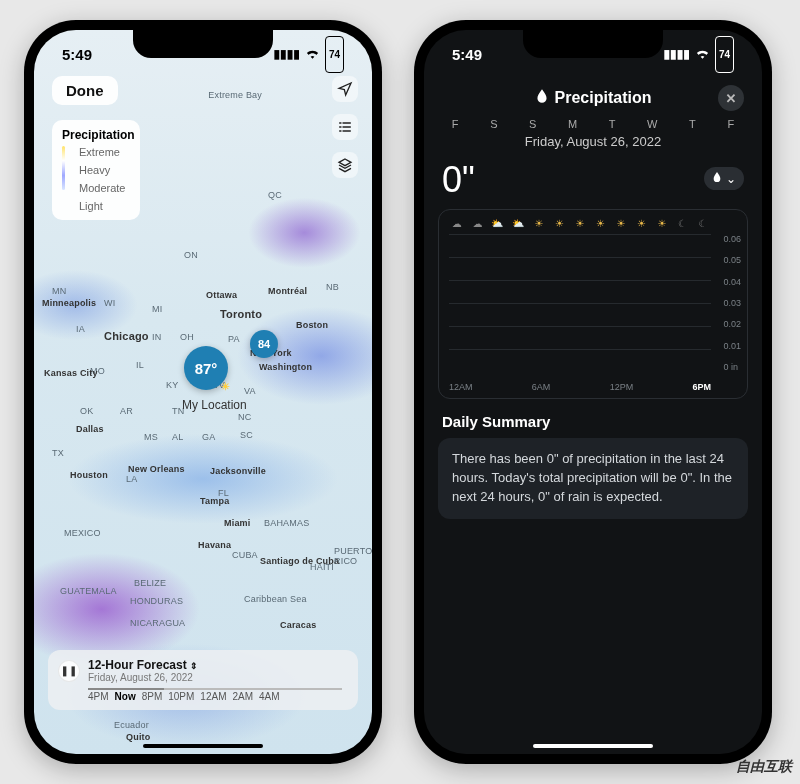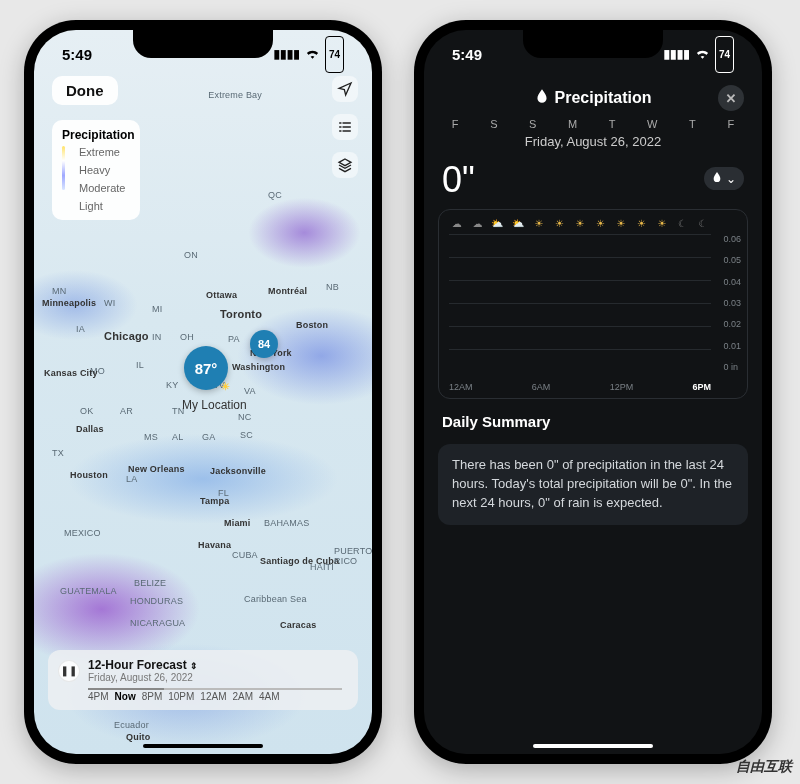--- a/index.html
+++ b/index.html
@@ -146,21 +146,21 @@
   .chart-box{ margin:8px 14px 10px; border:1px solid #2a2e33; border-radius:12px; height:190px; position:relative; padding:8px 36px 26px 10px;}
   .chart-icons{ position:absolute; top:8px; left:10px; right:36px; display:flex; justify-content:space-between; font-size:10px; color:#888;}
   .chart-icons span{ width:6%; text-align:center;}
   .chart-y{ position:absolute; right:6px; top:24px; bottom:26px; display:flex; flex-direction:column; justify-content:space-between; font-size:9px; color:#7a8086; text-align:left;}
   .chart-grid{ position:absolute; left:10px; right:36px; top:24px; bottom:26px;}
   .chart-grid div{ border-top:1px solid #262a2e; height:calc(100%/6);}
   .chart-x{ position:absolute; left:10px; right:36px; bottom:6px; display:flex; justify-content:space-between; font-size:9px; color:#7a8086;}
   .chart-x .now{ color:#fff; font-weight:600;}
   .chart-legend{ display:flex; gap:14px; padding:0 18px 14px; font-size:10px; color:#c8ccd0; flex-wrap:wrap;}
   .lg-dot{ width:8px;height:8px; border-radius:50%; display:inline-block; margin-right:4px; vertical-align:middle;}
-  .summary-h{ padding:4px 18px 14px; font-size:15px; font-weight:600;}
+  .summary-h{ padding:4px 18px 8px; font-size:15px; font-weight:600;}
   .summary-box{ margin:0 14px; background:#1e2227; border-radius:12px; padding:12px 14px; font-size:13px; line-height:1.45; color:#d4d8dc;}
   .home-ind{ position:absolute; bottom:6px; left:50%; transform:translateX(-50%); width:120px; height:4px; border-radius:3px;}
   .home-ind.dark{ background:#fff; }
   .home-ind.light{ background:#000; }
   .watermark{ position:absolute; bottom:8px; right:8px; font-size:14px; font-weight:700; color:#333; font-style:italic;}
 </style>
 </head>
 <body>
 
 <div class="phone">
@@ -224,21 +224,21 @@
       <span class="map-label city" style="top:300px;left:70px;font-size:11px">Chicago</span>
       <span class="map-label city" style="top:278px;left:186px;font-size:11px">Toronto</span>
       <span class="map-label city" style="top:260px;left:172px">Ottawa</span>
       <span class="map-label city" style="top:256px;left:234px">Montréal</span>
       <span class="map-label" style="top:252px;left:292px">NB</span>
       <span class="map-label city" style="top:290px;left:262px">Boston</span>
       <span class="map-label" style="top:302px;left:118px">IN</span>
       <span class="map-label" style="top:302px;left:146px">OH</span>
       <span class="map-label" style="top:304px;left:194px">PA</span>
       <span class="map-label city" style="top:318px;left:216px">New York</span>
-      <span class="map-label city" style="top:332px;left:198px">Washington</span>
+      <span class="map-label city" style="top:332px;left:225px">Washington</span>
       <span class="map-label" style="top:330px;left:102px">IL</span>
       <span class="map-label" style="top:336px;left:56px">MO</span>
       <span class="map-label city" style="top:338px;left:10px">Kansas City</span>
       <span class="map-label" style="top:350px;left:132px">KY</span>
       <span class="map-label" style="top:350px;left:176px">WV</span>
       <span class="map-label" style="top:356px;left:210px">VA</span>
       <span class="map-label" style="top:376px;left:46px">OK</span>
       <span class="map-label" style="top:376px;left:86px">AR</span>
       <span class="map-label" style="top:376px;left:138px">TN</span>
       <span class="map-label" style="top:382px;left:204px">NC</span>

